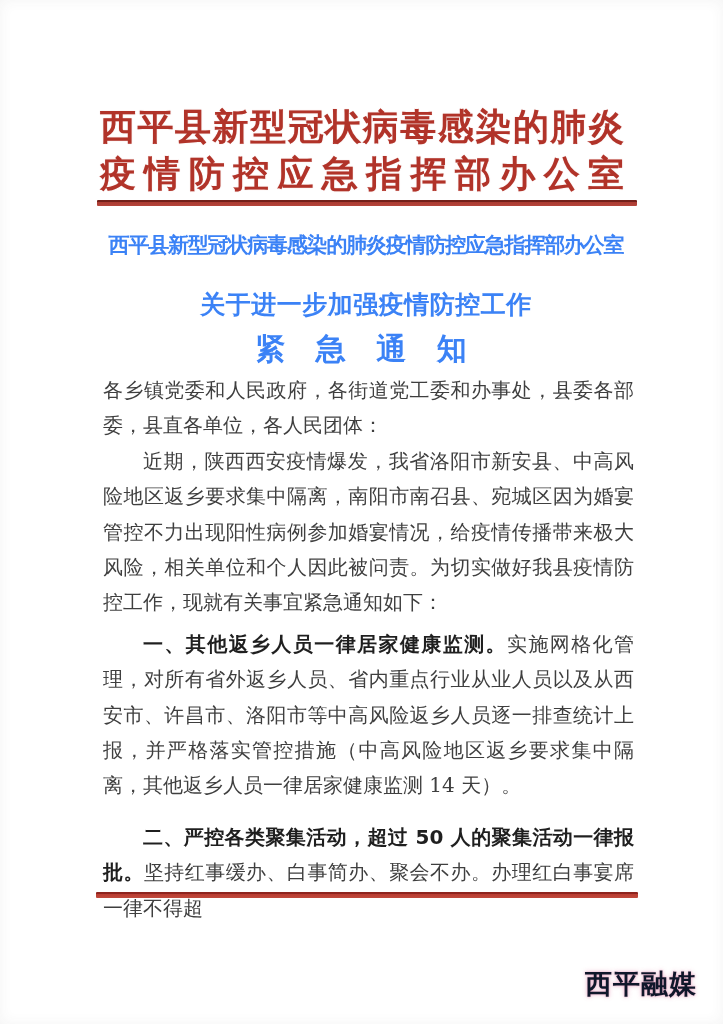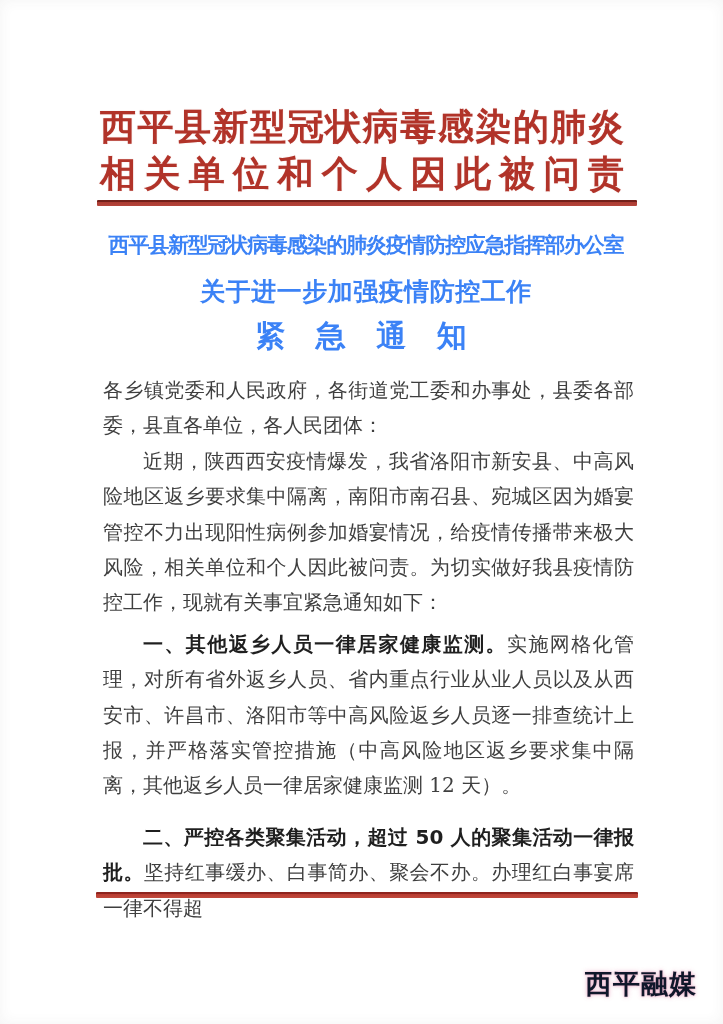--- a/index.html
+++ b/index.html
@@ -34,21 +34,21 @@
   .doc-title{
     position:absolute;left:100px;top:230px;width:532px;
     text-align:center;color:#3b82f6;
   }
   .title-l1{
     font-size:21px;font-weight:bold;letter-spacing:-1.2px;
     white-space:nowrap;line-height:30px;
   }
   .title-l2{
     font-size:25px;font-weight:bold;letter-spacing:0.5px;
-    line-height:32px;margin-top:16px;
+    line-height:32px;margin-top:29px;
   }
   .title-l3{
     font-size:30px;font-weight:bold;letter-spacing:10px;
     line-height:38px;margin-top:9px;white-space:nowrap;
   }
   
   .body{
     position:absolute;left:103px;top:373px;width:531px;
     font-size:20px;line-height:35.4px;color:#3f3f3f;
     text-align:justify;
@@ -71,35 +71,35 @@
     white-space:nowrap;
   }
 </style>
 </head>
 <body>
 
 <div class="page">
 
   <div class="letterhead">
     <div class="lh-line">西平县新型冠状病毒感染的肺炎</div>
-    <div class="lh-line">相关单位和个人因此被问责</div>
+    <div class="lh-line">疫情防控应急指挥部办公室</div>
   </div>
 
   <div class="rule rule-top"></div>
 
   <div class="doc-title">
     <div class="title-l1">西平县新型冠状病毒感染的肺炎疫情防控应急指挥部办公室</div>
     <div class="title-l2">关于进一步加强疫情防控工作</div>
     <div class="title-l3">紧 急 通 知</div>
   </div>
 
   <div class="body">
     <p>各乡镇党委和人民政府，各街道党工委和办事处，县委各部委，县直各单位，各人民团体：</p>
     <p class="indent">近期，陕西西安疫情爆发，我省洛阳市新安县、中高风险地区返乡要求集中隔离，南阳市南召县、宛城区因为婚宴管控不力出现阳性病例参加婚宴情况，给疫情传播带来极大风险，相关单位和个人因此被问责。为切实做好我县疫情防控工作，现就有关事宜紧急通知如下：</p>
-    <p class="indent p2"><span class="lead">一、其他返乡人员一律居家健康监测。</span><span>实施网格化管理，对所有省外返乡人员、省内重点行业从业人员以及从西安市、许昌市、洛阳市等中高风险返乡人员逐一排查统计上报，并严格落实管控措施（中高风险地区返乡要求集中隔离，其他返乡人员一律居家健康监测 12 天）。</span></p>
+    <p class="indent p2"><span class="lead">一、其他返乡人员一律居家健康监测。</span><span>实施网格化管理，对所有省外返乡人员、省内重点行业从业人员以及从西安市、许昌市、洛阳市等中高风险返乡人员逐一排查统计上报，并严格落实管控措施（中高风险地区返乡要求集中隔离，其他返乡人员一律居家健康监测 14 天）。</span></p>
     <p class="indent p3"><span class="lead">二、严控各类聚集活动，超过 50 人的聚集活动一律报批。</span><span>坚持红事缓办、白事简办、聚会不办。办理红白事宴席一律不得超</span></p>
   </div>
 
   <div class="rule rule-bottom"></div>
 
   <div class="watermark">西平融媒</div>
 
 </div>
 
 </body></html>

